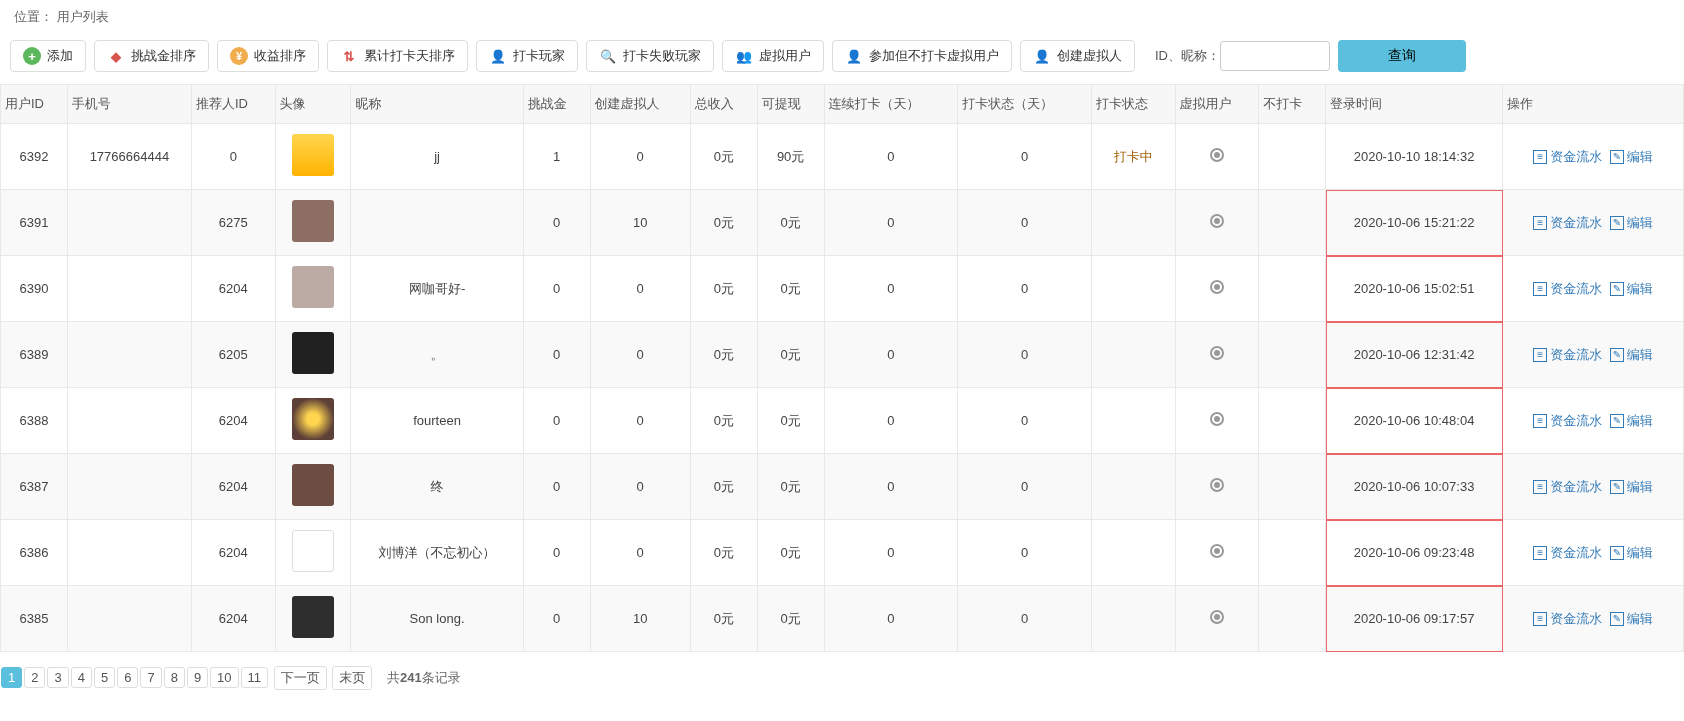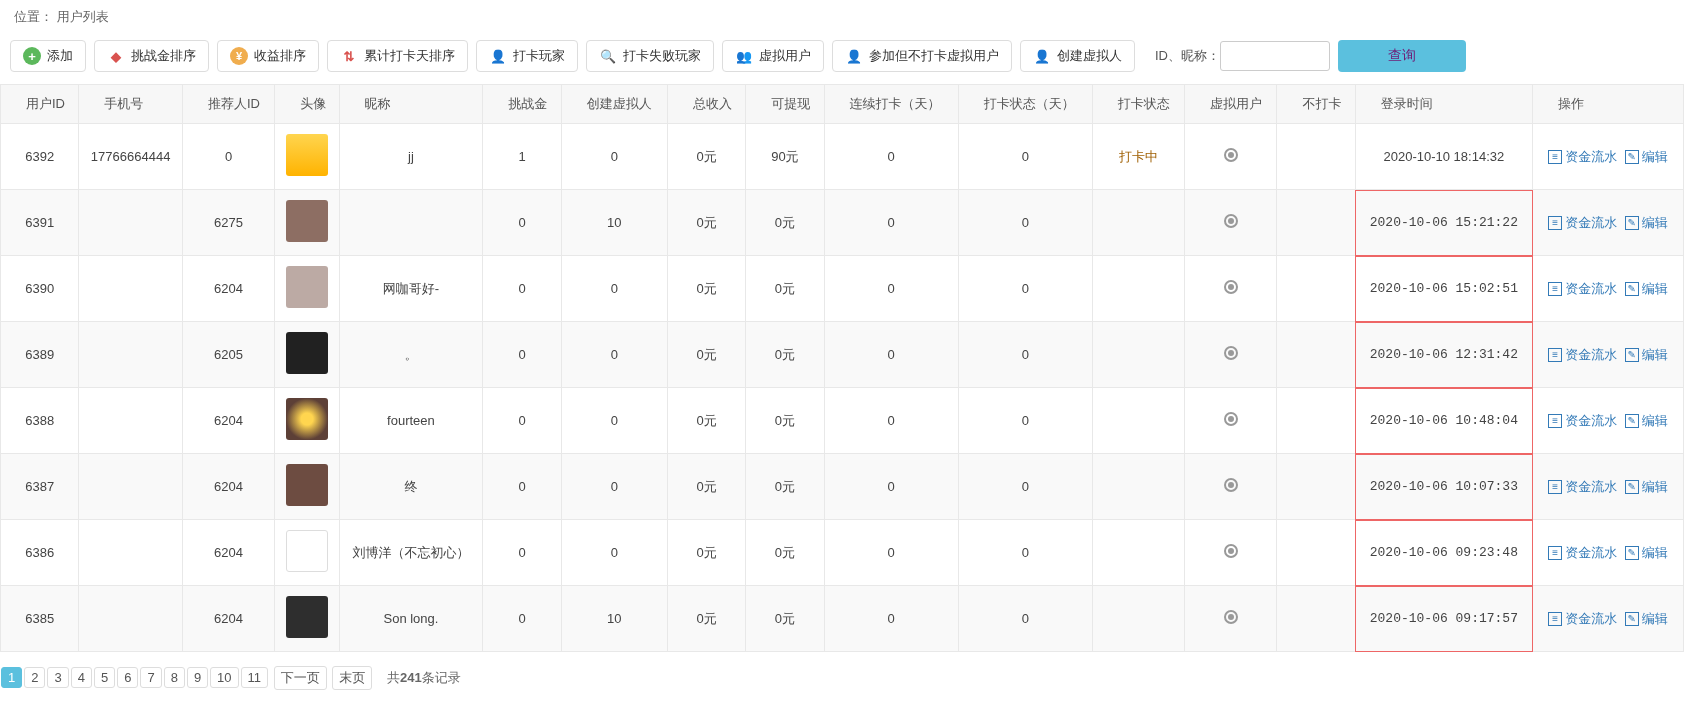--- a/index.html
+++ b/index.html
@@ -17,46 +17,46 @@
 .ic-sort { color: #d9534f; }
 .ic-user { color: #337ab7; }
 .ic-search-user { color: #337ab7; }
 .ic-virtual { color: #5bc0de; }
 .ic-novirtual { color: #d9534f; }
 .ic-create { color: #d9534f; }
 
 .search-group { display: inline-flex; align-items: center; margin-left: 12px; }
 .search-group label { color: #555; }
 .search-group input { width: 110px; height: 30px; padding: 0 6px; border: 1px solid #ccc; border-radius: 3px; }
-.btn-primary { background: #5bc0de; color: #701a75; border: none; border-radius: 4px; padding: 7px 50px; cursor: pointer; font-size: 14px; }
+.btn-primary { background: #5bc0de; color: #000000; border: none; border-radius: 4px; padding: 7px 50px; cursor: pointer; font-size: 14px; }
 
 table { width: 100%; border-collapse: collapse; margin-top: 6px; }
 th, td { border: 1px solid #e8e8e8; padding: 10px 8px; text-align: center; font-weight: normal; }
-th { background: #f7f7f7; color: #555; text-align: left; padding-left: 25px; font-size: 13px; }
+th { background: #f7f7f7; color: #555; text-align: left; padding-left: 4px; font-size: 13px; }
 tbody tr:nth-child(even) { background: #f9f9f9; }
 tbody td { color: #444; height: 64px; }
 
 .avatar { width: 42px; height: 42px; border-radius: 3px; display: inline-block; background-size: cover; background-position: center; }
 .av1 { background: linear-gradient(#ffd54f, #ffb300); }
 .av2 { background: #8d6e63; }
 .av3 { background: #bcaaa4; }
 .av4 { background: #212121; }
 .av5 { background: radial-gradient(circle, #ffd54f 20%, #5d4037 70%); }
 .av6 { background: #6d4c41; }
 .av7 { background: #fff; border:1px solid #ddd; }
 .av8 { background: #2e2e2e; }
 
 .status-ok { color: #a16207; }
 .radio-dot { display:inline-block; width:14px; height:14px; border:2px solid #999; border-radius:50%; position:relative; }
 .radio-dot::after { content:""; position:absolute; inset:2px; border-radius:50%; background:#999; }
 
 .action-link { color: #337ab7; cursor: pointer; text-decoration: none; margin: 0 2px; display:inline-flex; align-items:center; gap:3px; }
 .action-link .aicon { width:14px; height:14px; display:inline-block; border:1px solid #337ab7; font-size:10px; line-height:12px; text-align:center; }
 
-.highlight-col { outline: 1px solid #e66; outline-offset: -1px; font-family: Liberation Mono, monospace; }
+.highlight-col { outline: 1px solid #e66; outline-offset: -1px; }
 
 .pagination { padding: 14px 0; color: #666; }
 .pagination .pg { display:inline-block; min-width:20px; padding: 2px 6px; margin: 0 1px; border:1px solid #ddd; border-radius:3px; cursor:pointer; color:#555; }
 .pagination .pg.active { background:#5bc0de; color:#fff; border-color:#5bc0de; }
 .pagination .info { margin-left: 10px; }
 </style>
 </head>
 <body>
 
 <div class="breadcrumb">

